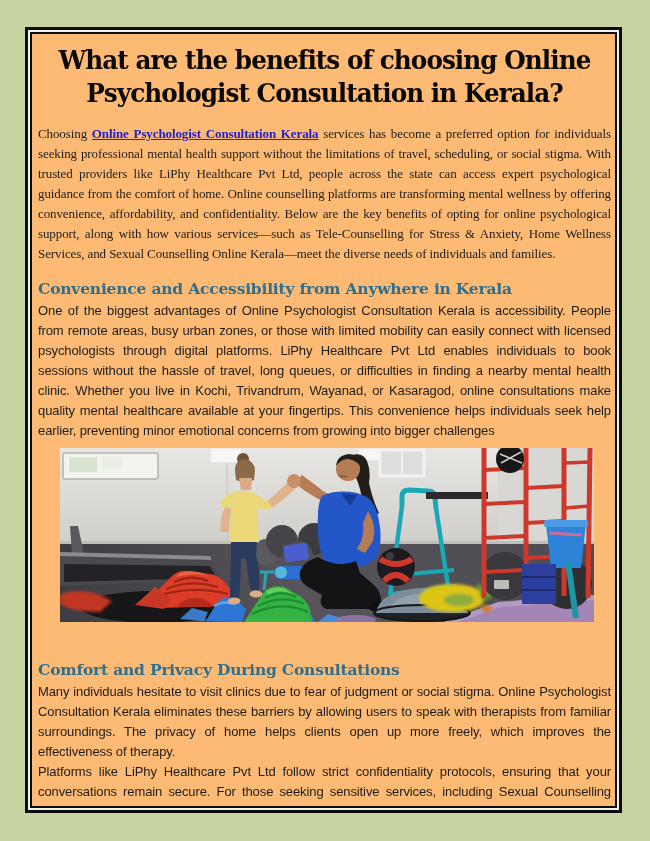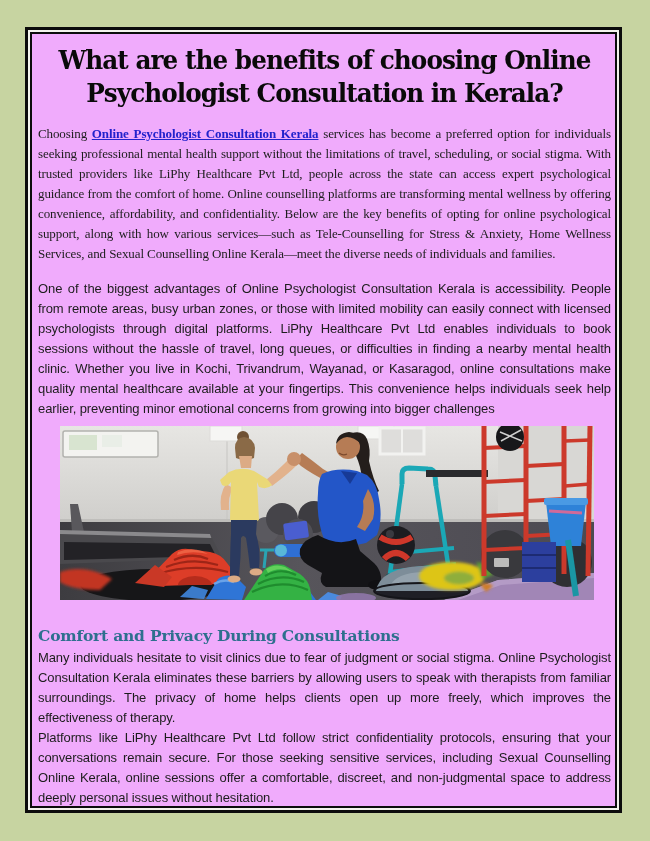--- a/index.html
+++ b/index.html
@@ -11,21 +11,21 @@
   }
   .page{
     position:relative;width:650px;height:841px;background:#c7d4a1;overflow:hidden;
   }
   .frame-outer{
     position:absolute;left:25px;top:27px;width:597px;height:786px;
     border:3px solid #0c0c0c;background:#f3f3ec;box-sizing:border-box;
   }
   .frame-inner{
     position:absolute;left:2px;top:2px;right:2px;bottom:2px;
-    border:2px solid #0c0c0c;background:#f0abfc;box-sizing:border-box;
+    border:2px solid #0c0c0c;background:#fdba74;box-sizing:border-box;
     padding:8px 4px 0 6px;overflow:hidden;
   }
   h1.doc-title{
     margin:2px 0 14px 0;text-align:center;color:#0a0a0a;
     font-family:"DejaVu Serif","Liberation Serif",serif;
     font-weight:bold;font-size:26px;line-height:33px;letter-spacing:-1px;
   }
   .title-line{display:block;transform:scaleX(0.95);transform-origin:50% 50%;}
   p.body{
     margin:0;color:#1d1d1d;font-size:13px;line-height:20px;
@@ -33,40 +33,41 @@
   }
   p.intro{margin-bottom:15px;font-family:Liberation Serif, serif;}
   a.doc-link{
     color:#2222cc;font-weight:bold;text-decoration:underline;cursor:pointer;
   }
   h2.section-heading{
     margin:15px 0 3px 0;color:#2e6f8e;
     font-family:"DejaVu Serif","Liberation Serif",serif;
     font-weight:bold;font-size:15.5px;line-height:19px;letter-spacing:-0.2px;
   }
-  h2.after-photo{margin-top:26px;}
+  h2.after-photo{margin-top:38px;}
   figure.photo{
     margin:7px 0 0 22px;width:534px;height:174px;overflow:hidden;background:#d8d7d4;
   }
   figure.photo svg{display:block;width:534px;height:174px;}
 </style>
 </head>
 <body>
 
 <div class="page">
   <div class="frame-outer">
     <div class="frame-inner">
 
       <h1 class="doc-title">
         <span class="title-line">What are the benefits of choosing Online</span>
         <span class="title-line">Psychologist Consultation in Kerala?</span>
       </h1>
 
       <p class="body intro"><span>Choosing </span><a class="doc-link" href="#">Online Psychologist Consultation Kerala</a><span> services has become a preferred option for individuals seeking professional mental health support without the limitations of travel, scheduling, or social stigma. With trusted providers like LiPhy Healthcare Pvt Ltd, people across the state can access expert psychological guidance from the comfort of home. Online counselling platforms are transforming mental wellness by offering convenience, affordability, and confidentiality. Below are the key benefits of opting for online psychological support, along with how various services—such as Tele-Counselling for Stress &amp; Anxiety, Home Wellness Services, and Sexual Counselling Online Kerala—meet the diverse needs of individuals and families.</span></p>
 
+      <h2 class="section-heading">Convenience and Accessibility from Anywhere in Kerala</h2>
       <p class="body">One of the biggest advantages of Online Psychologist Consultation Kerala is accessibility. People from remote areas, busy urban zones, or those with limited mobility can easily connect with licensed psychologists through digital platforms. LiPhy Healthcare Pvt Ltd enables individuals to book sessions without the hassle of travel, long queues, or difficulties in finding a nearby mental health clinic. Whether you live in Kochi, Trivandrum, Wayanad, or Kasaragod, online consultations make quality mental healthcare available at your fingertips. This convenience helps individuals seek help earlier, preventing minor emotional concerns from growing into bigger challenges</p>
 
       <figure class="photo">
         <svg viewBox="0 0 534 174" preserveAspectRatio="none">
           <defs>
             <linearGradient id="wallg" x1="0" y1="0" x2="0" y2="1">
               <stop offset="0" stop-color="#e7e6e3"></stop>
                 <stop offset="1" stop-color="#cfcecb"></stop>
             </linearGradient>
             <linearGradient id="floorg" x1="0" y1="0" x2="1" y2="0">

